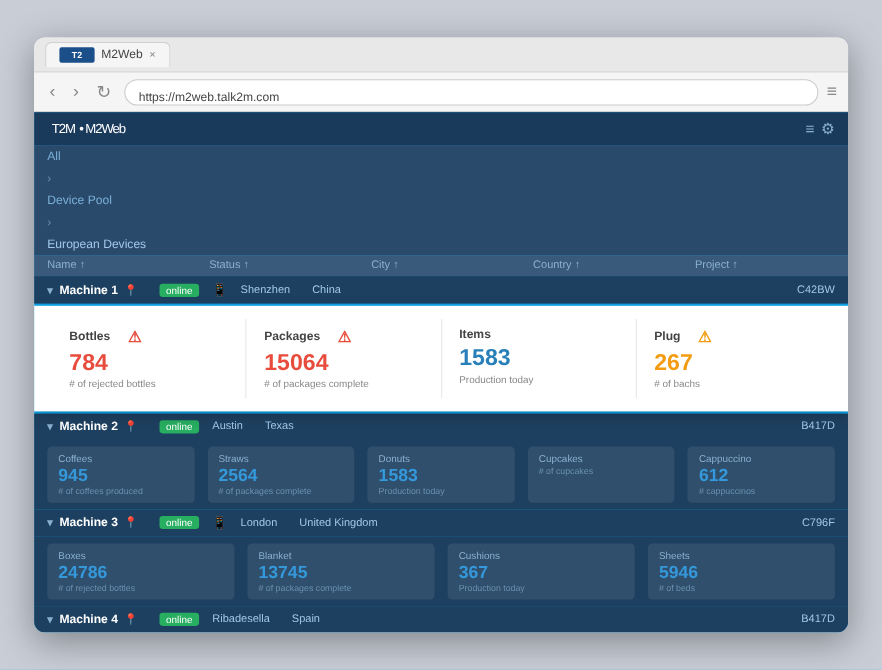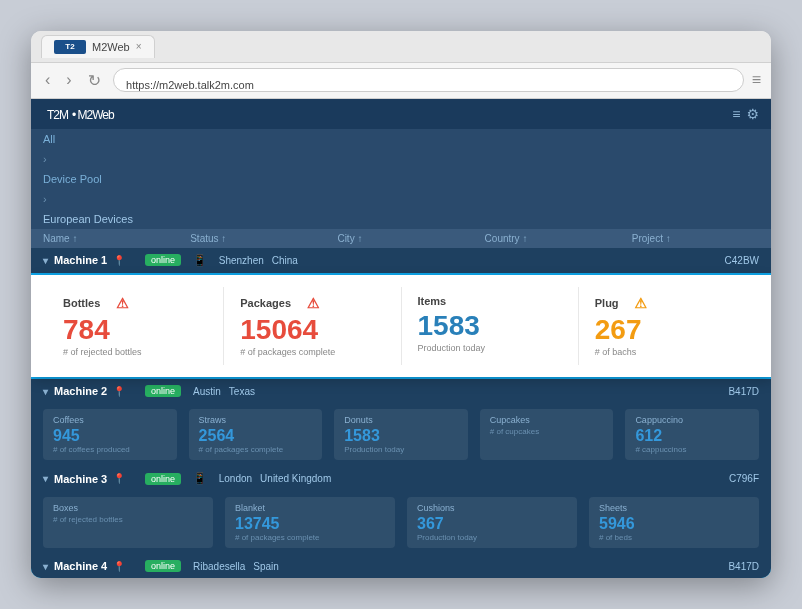--- a/index.html
+++ b/index.html
@@ -200,21 +200,21 @@
       background: #27ae60;
       color: white;
       font-size: 9px;
       padding: 1px 6px;
       border-radius: 3px;
     }
 
     .machine-info {
       display: flex;
       flex: 1;
-      gap: 8px;
+      gap: 20px;
       font-size: 10px;
       color: #a0c8e8;
     }
 
     .machine-project {
       margin-left: auto;
       font-size: 10px;
       color: #a0c8e8;
     }
 
@@ -251,21 +251,21 @@
     }
 
     .alert-icon {
       font-size: 14px;
     }
 
     .alert-red { color: #e74c3c; }
     .alert-orange { color: #f39c12; }
 
     .metric-value {
-      font-size: 28px;
+      font-size: 21px;
       font-weight: bold;
       line-height: 1.1;
     }
 
     .metric-value.red { color: #e74c3c; }
     .metric-value.blue { color: #2980b9; }
     .metric-value.orange { color: #f39c12; }
 
     .metric-sub {
       font-size: 9px;
@@ -475,20 +475,21 @@
         <span>London</span>
         <span>United Kingdom</span>
       </div>
       <span class="machine-project">C796F</span>
     </div>
 
     <div class="machine3-metrics">
       <div class="metrics-row-dark">
         <div class="metric-dark">
           <div class="metric-dark-title">Boxes</div>
+          <div class="metric-dark-value">24786</div>
           <div class="metric-dark-sub"># of rejected bottles</div>
         </div>
         <div class="metric-dark">
           <div class="metric-dark-title">Blanket</div>
           <div class="metric-dark-value">13745</div>
           <div class="metric-dark-sub"># of packages complete</div>
         </div>
         <div class="metric-dark">
           <div class="metric-dark-title">Cushions</div>
           <div class="metric-dark-value">367</div>

